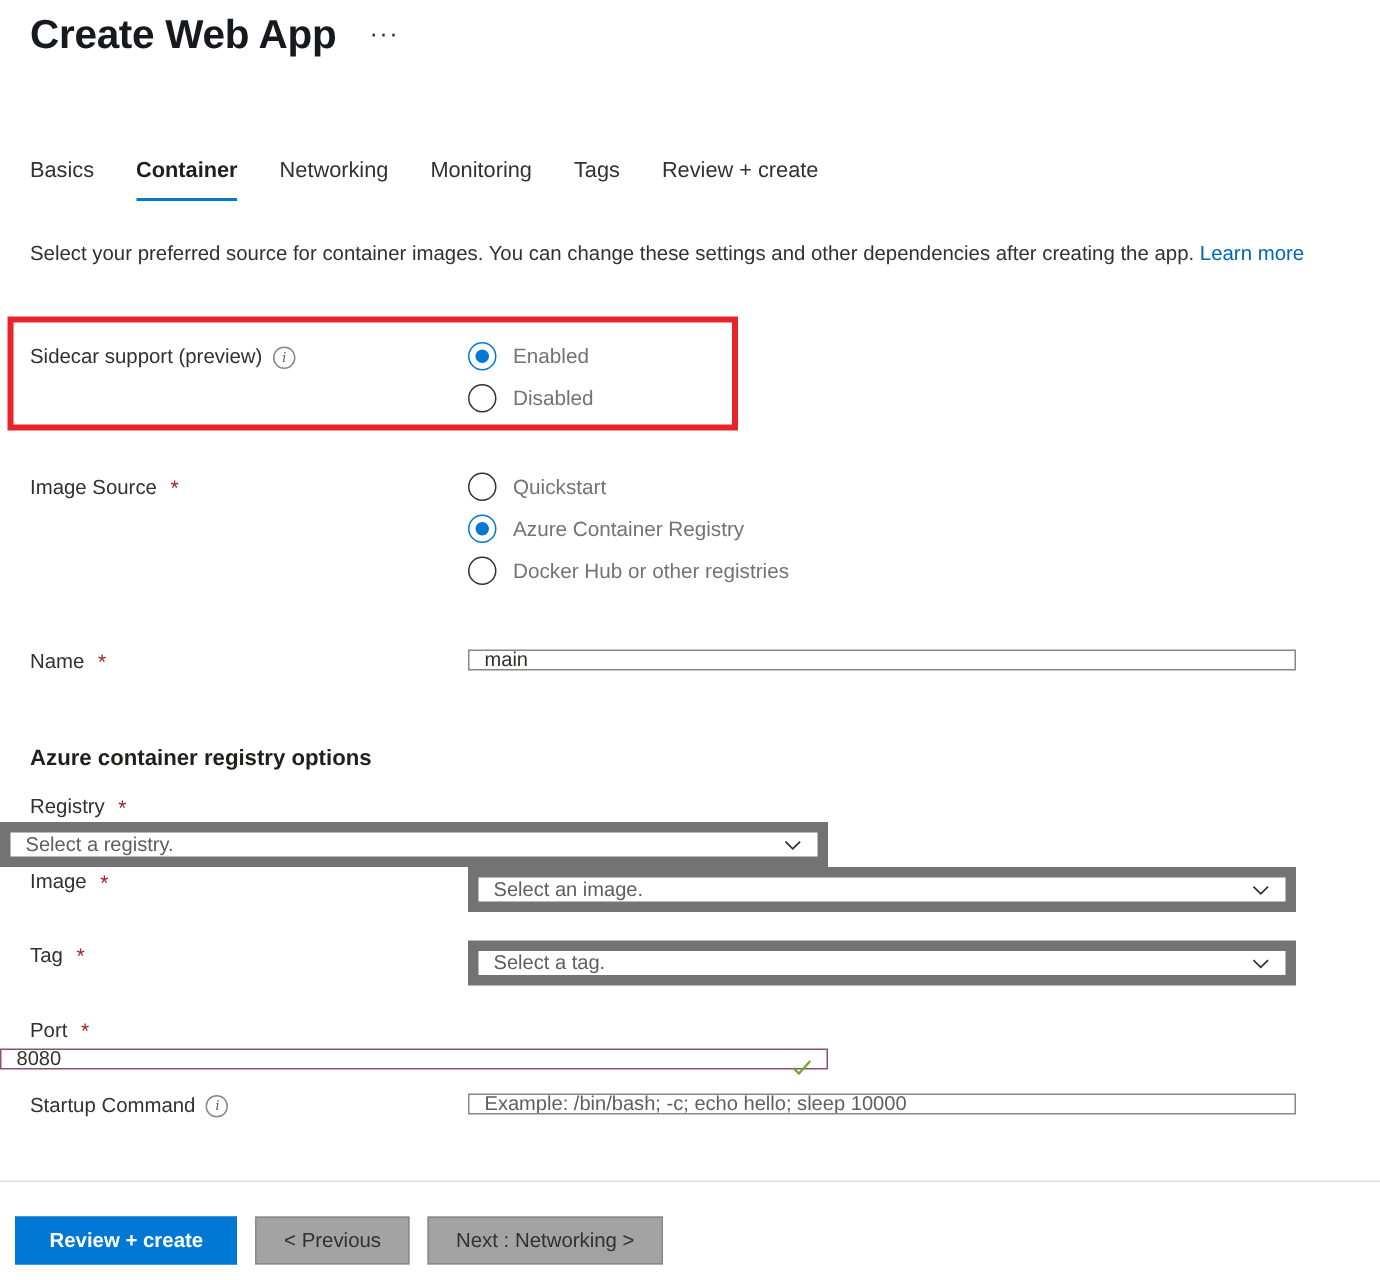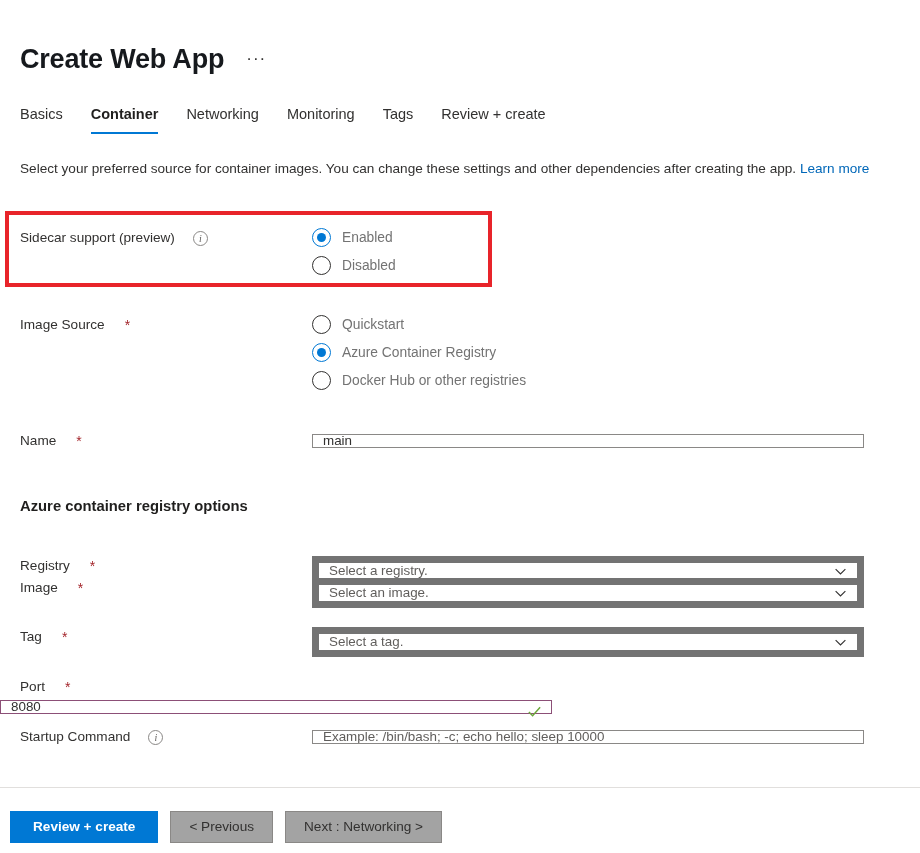--- a/index.html
+++ b/index.html
@@ -9,21 +9,21 @@
     background: #ffffff;
     font-family: "Liberation Sans", sans-serif;
     color: #1b1a19;
     overflow: hidden;
   }
   .page { position: relative; width: 920px; height: 853px; background:#fff; }
 
   
   .title-row {
     position: absolute; left: 20px; top: 6px;
-    display: flex; align-items: baseline; gap: 18px; margin-top: 36px;
+    display: flex; align-items: baseline; gap: 18px;
   }
   .page-title {
     font-size: 27px; font-weight: 600; letter-spacing: -0.2px;
     color: #16191d; line-height: 34px;
   }
   .ellipsis-btn {
     font-size: 17px; color: #323130; letter-spacing: 1px;
     line-height: 16px; padding: 2px 4px; cursor: pointer;
     position: relative; top: -4px;
   }
@@ -58,21 +58,21 @@
     position: absolute; left: 5px; top: 211px;
     width: 487px; height: 76px;
     border: 4px solid #e8242a; pointer-events: none;
   }
 
   
   .form { position: absolute; left: 0; top: 0; width: 920px; }
   .row { position: absolute; display: flex; align-items: flex-start; }
   .label {
     font-size: 13.6px; color: #323130; line-height: 20px;
-    display: flex; align-items: center; gap: 18px;
+    display: flex; align-items: center; gap: 7px;
     width: 312px; padding-left: 20px;
   }
   .req { color: #a4262c; font-size: 14px; margin-left: 2px; }
 
   .info-icon {
     width: 15px; height: 15px; border-radius: 50%;
     border: 1px solid #8a8886; color: #605e5c;
     font-size: 10px; line-height: 13px; text-align: center;
     font-family: "Liberation Serif", serif; font-style: italic;
     display: inline-block; flex: none; cursor: pointer;
@@ -211,21 +211,21 @@
         <span>Name</span>
           <span class="req">*</span>
       </div>
       <div class="field">
         <input class="textbox" type="text" value="main" style="">
       </div>
     </div>
 
     <div class="section-head">Azure container registry options</div>
 
-    <div class="row" style="top:556px;">
+    <div class="row" style="top:528px;flex-direction:column;">
       <div class="label">
         <span>Registry</span>
           <span class="req">*</span>
       </div>
       <div class="field">
         <div class="dropdown">
           <span class="ph">Select a registry.</span>
           <svg class="chev" viewBox="0 0 16 16">
             <path d="M2 5 L8 11 L14 5" fill="none" stroke="#323130" stroke-width="1.4"></path>
           </svg>

